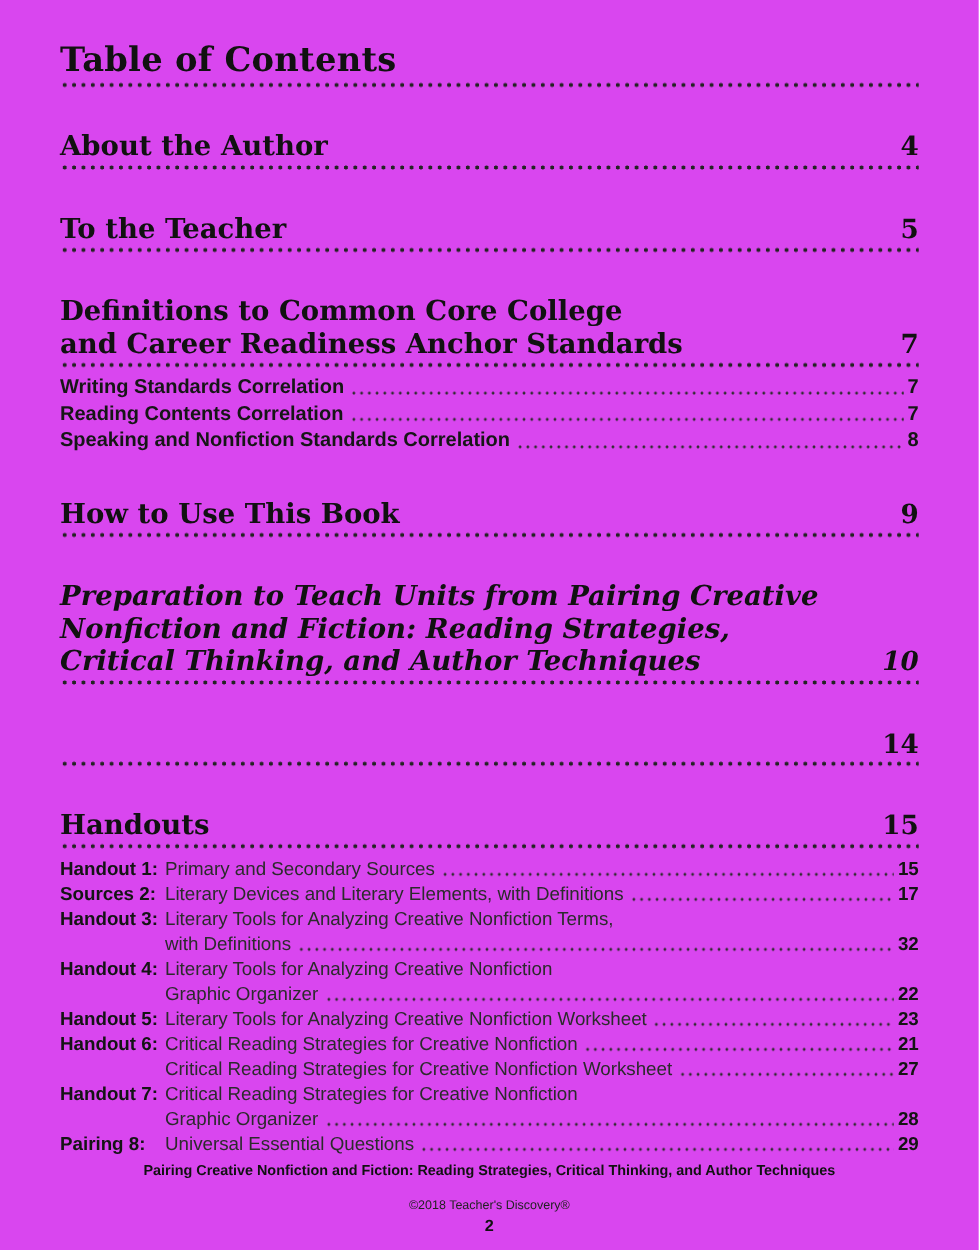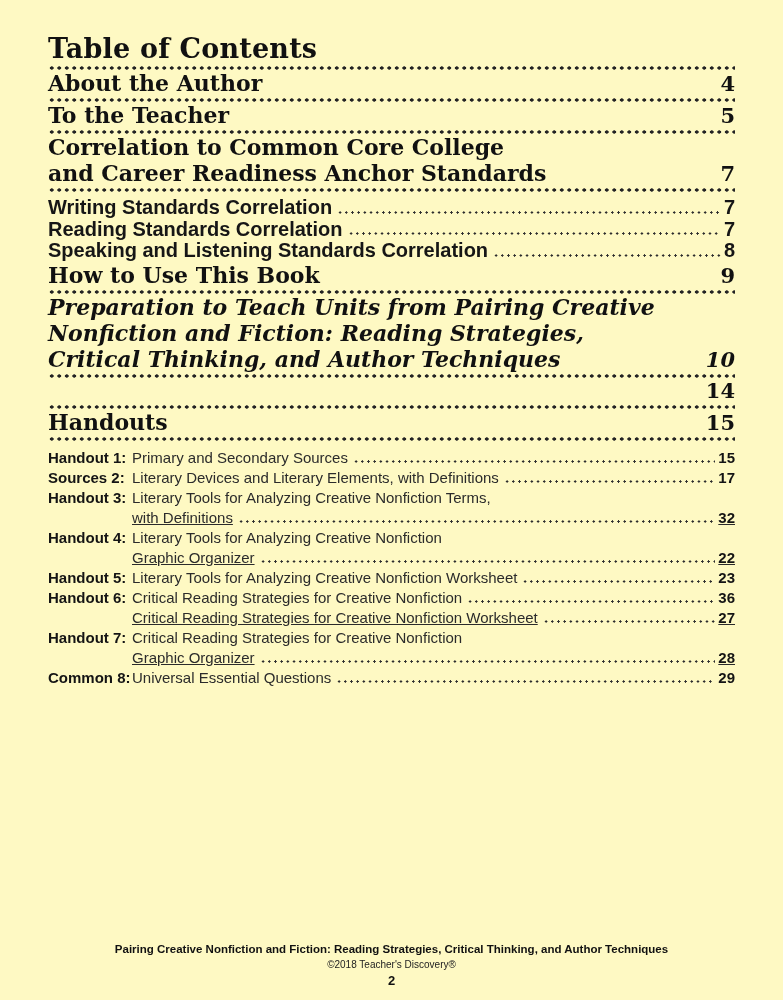--- a/index.html
+++ b/index.html
@@ -9,81 +9,81 @@
     font-family: "Liberation Sans", sans-serif;
     color: #1f1f1f;
     -webkit-font-smoothing: antialiased;
   }
   .page {
     position: relative;
     width: 783px; height: 1000px;
     box-sizing: border-box;
     padding: 34px 48px 0 48px;
     overflow: hidden;
-    background: #fef9c3;
+    background: #d946ef;
   }
 
   .serif { font-family: "DejaVu Serif", "Liberation Serif", serif; font-weight: 700; color: #111; }
   .italic { font-style: italic; }
 
   
   .head-row {
     display: flex;
     align-items: baseline;
     padding-bottom: 6px;
     background-image: radial-gradient(circle, #232323 1.5px, transparent 1.75px);
     background-size: 7.5px 4px;
     background-repeat: repeat-x;
     background-position: left bottom;
   }
   .toc-title { font-size: 27px; line-height: 30px; letter-spacing: 0.2px; }
   .head-text { font-size: 22px; line-height: 26px; }
   .head-line { font-size: 22px; line-height: 26px; }
   .head-page { font-size: 21px; }
   .spacer { flex: 1 1 auto; }
-  .mt { }
+  .mt { margin-top: 34px; }
 
   
   .leader {
     flex: 1 1 auto;
     align-self: flex-end;
     height: 8px;
     min-width: 16px;
     margin: 0 3px 0 5px;
     background-image: radial-gradient(circle, #2d2d2d 1.05px, transparent 1.3px);
     background-size: 6.2px 3px;
     background-repeat: repeat-x;
     background-position: left top;
   }
 
   
   .std-items { margin-top: 5px; }
   .std-row {
     display: flex; align-items: baseline;
-    font-weight: 700; font-size: 20px; line-height: 21.5px;
+    font-weight: 700; font-size: 16px; line-height: 21.5px;
     color: #161616;
   }
   .std-page { font-weight: 700; }
 
   
   .h-items { margin-top: 7px; }
   .h-row {
     display: flex; align-items: baseline;
     font-size: 15px; line-height: 20px;
     color: #2b2b2b;
   }
   .h-label { font-weight: 700; color: #141414; flex: 0 0 auto; min-width: 84px; }
   .h-text { white-space: nowrap; }
   .h-page { font-weight: 700; color: #141414; }
-  .h-cont { padding-left: 84px; text-decoration: underline; }
+  .h-cont { padding-left: 84px; }
 
   
   .footer { position: absolute; left: 48px; right: 48px; bottom: 12px; text-align: center; }
   .footer-title { font-size: 11.5px; font-weight: 700; color: #111; }
-  .footer-copy { font-size: 10px; margin-top: 4px; color: #222; }
+  .footer-copy { font-size: 10px; margin-top: 16px; color: #222; }
   .footer-page { font-size: 13px; font-weight: 700; margin-top: 3px; color: #111; }
 </style>
 </head>
 <body>
 
 <div class="page">
 
   <div class="head-row serif">
     <span class="toc-title">Table of Contents</span>
     <span class="spacer"></span>
@@ -95,39 +95,39 @@
     <span class="head-page">4</span>
   </div>
 
   <div class="head-row serif mt">
     <span class="head-text">To the Teacher</span>
     <span class="spacer"></span>
     <span class="head-page">5</span>
   </div>
 
   <div class="mt">
-    <div class="head-line serif">Correlation to Common Core College</div>
+    <div class="head-line serif">Definitions to Common Core College</div>
     <div class="head-row serif">
       <span class="head-text">and Career Readiness Anchor Standards</span>
       <span class="spacer"></span>
       <span class="head-page">7</span>
     </div>
     <div class="std-items">
       <div class="std-row">
         <span>Writing Standards Correlation</span>
         <span class="leader"></span>
         <span class="std-page">7</span>
       </div>
       <div class="std-row">
-        <span>Reading Standards Correlation</span>
+        <span>Reading Contents Correlation</span>
         <span class="leader"></span>
         <span class="std-page">7</span>
       </div>
       <div class="std-row">
-        <span>Speaking and Listening Standards Correlation</span>
+        <span>Speaking and Nonfiction Standards Correlation</span>
         <span class="leader"></span>
         <span class="std-page">8</span>
       </div>
     </div>
   </div>
 
   <div class="head-row serif mt">
     <span class="head-text">How to Use This Book</span>
     <span class="spacer"></span>
     <span class="head-page">9</span>
@@ -194,40 +194,40 @@
       <span class="h-label">Handout 5:</span>
       <span class="h-text">Literary Tools for Analyzing Creative Nonfiction Worksheet</span>
       <span class="leader"></span>
       <span class="h-page">23</span>
     </div>
 
     <div class="h-row">
       <span class="h-label">Handout 6:</span>
       <span class="h-text">Critical Reading Strategies for Creative Nonfiction</span>
       <span class="leader"></span>
-      <span class="h-page">36</span>
+      <span class="h-page">21</span>
     </div>
     <div class="h-row h-cont">
       <span class="h-text">Critical Reading Strategies for Creative Nonfiction Worksheet</span>
       <span class="leader"></span>
       <span class="h-page">27</span>
     </div>
 
     <div class="h-row">
       <span class="h-label">Handout 7:</span>
       <span class="h-text">Critical Reading Strategies for Creative Nonfiction</span>
     </div>
     <div class="h-row h-cont">
       <span class="h-text">Graphic Organizer</span>
       <span class="leader"></span>
       <span class="h-page">28</span>
     </div>
 
     <div class="h-row">
-      <span class="h-label">Common 8:</span>
+      <span class="h-label">Pairing 8:</span>
       <span class="h-text">Universal Essential Questions</span>
       <span class="leader"></span>
       <span class="h-page">29</span>
     </div>
 
   </div>
 
   <div class="footer">
     <div class="footer-title">Pairing Creative Nonfiction and Fiction: Reading Strategies, Critical Thinking, and Author Techniques</div>
     <div class="footer-copy">©2018 Teacher's Discovery®</div>

